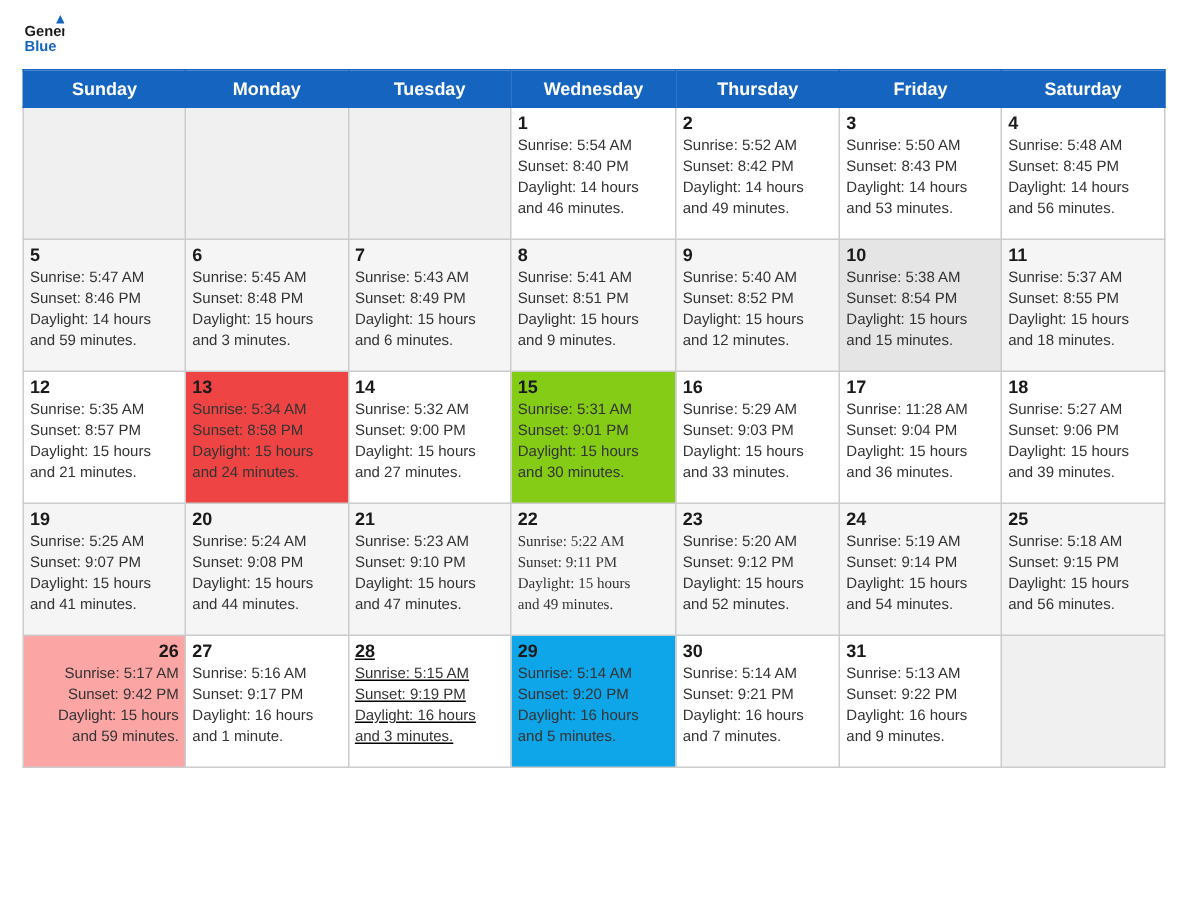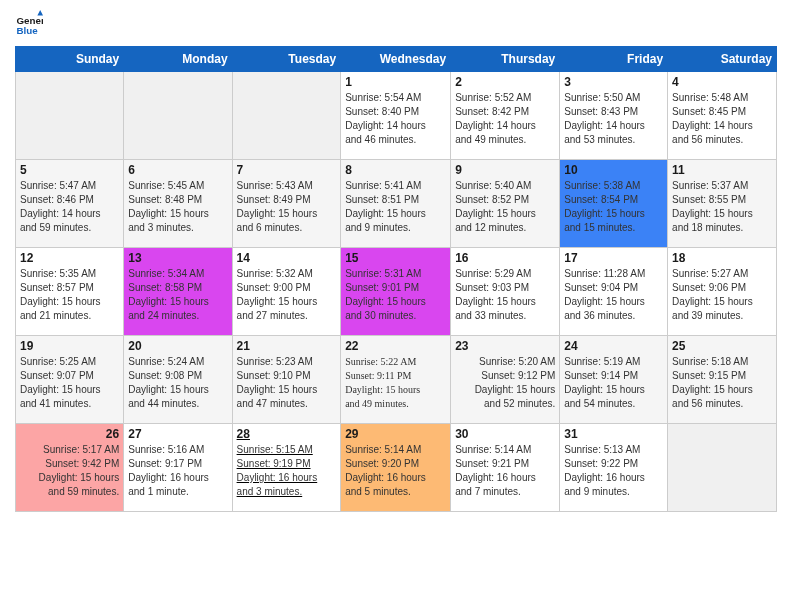--- a/index.html
+++ b/index.html
@@ -45,21 +45,21 @@
     }
     .calendar {
       width: 100%;
       border-collapse: collapse;
       font-size: 11px;
     }
     .calendar thead th {
       background: #1565c0;
       color: #fff;
       padding: 5px 4px;
-      text-align: right;
+      text-align: center;
       font-size: 12px;
       font-weight: bold;
       border: 1px solid #1565c0;
     }
     .calendar tbody td {
       border: 1px solid #ccc;
       vertical-align: top;
       padding: 3px 4px;
       width: 113px;
       height: 88px;
@@ -183,21 +183,21 @@
 Daylight: 15 hours
 and 9 minutes.</div>
           </td>
           <td style="background: rgb(245, 245, 245);">
             <div class="day-number">9</div>
             <div class="day-info" style="white-space: pre-line;">Sunrise: 5:40 AM
 Sunset: 8:52 PM
 Daylight: 15 hours
 and 12 minutes.</div>
           </td>
-          <td style="background: #3b82f6;">
+          <td style="background: #e5e5e5;">
             <div class="day-number">10</div>
             <div class="day-info" style="white-space: pre-line;">Sunrise: 5:38 AM
 Sunset: 8:54 PM
 Daylight: 15 hours
 and 15 minutes.</div>
           </td>
           <td style="background: rgb(245, 245, 245);">
             <div class="day-number">11</div>
             <div class="day-info" style="white-space: pre-line;">Sunrise: 5:37 AM
 Sunset: 8:55 PM
@@ -206,35 +206,35 @@
           </td>
         </tr>
         <tr>
           <td style="background: rgb(255, 255, 255);">
             <div class="day-number">12</div>
             <div class="day-info" style="white-space: pre-line;">Sunrise: 5:35 AM
 Sunset: 8:57 PM
 Daylight: 15 hours
 and 21 minutes.</div>
           </td>
-          <td style="background: #d946ef;">
+          <td style="background: #ef4444;">
             <div class="day-number">13</div>
             <div class="day-info" style="white-space: pre-line;">Sunrise: 5:34 AM
 Sunset: 8:58 PM
 Daylight: 15 hours
 and 24 minutes.</div>
           </td>
           <td style="background: rgb(255, 255, 255);">
             <div class="day-number">14</div>
             <div class="day-info" style="white-space: pre-line;">Sunrise: 5:32 AM
 Sunset: 9:00 PM
 Daylight: 15 hours
 and 27 minutes.</div>
           </td>
-          <td style="background: #d946ef;">
+          <td style="background: #84cc16;">
             <div class="day-number">15</div>
             <div class="day-info" style="white-space: pre-line;">Sunrise: 5:31 AM
 Sunset: 9:01 PM
 Daylight: 15 hours
 and 30 minutes.</div>
           </td>
           <td style="background: rgb(255, 255, 255);">
             <div class="day-number">16</div>
             <div class="day-info" style="white-space: pre-line;">Sunrise: 5:29 AM
 Sunset: 9:03 PM
@@ -280,21 +280,21 @@
           </td>
           <td style="background: rgb(245, 245, 245);">
             <div class="day-number">22</div>
             <div class="day-info" style="white-space: pre-line; font-family: Liberation Serif, serif;">Sunrise: 5:22 AM
 Sunset: 9:11 PM
 Daylight: 15 hours
 and 49 minutes.</div>
           </td>
           <td style="background: rgb(245, 245, 245);">
             <div class="day-number">23</div>
-            <div class="day-info" style="white-space: pre-line; text-align: right;">Sunrise: 5:20 AM
+            <div class="day-info" style="white-space: pre-line;">Sunrise: 5:20 AM
 Sunset: 9:12 PM
 Daylight: 15 hours
 and 52 minutes.</div>
           </td>
           <td style="background: rgb(245, 245, 245);">
             <div class="day-number">24</div>
             <div class="day-info" style="white-space: pre-line;">Sunrise: 5:19 AM
 Sunset: 9:14 PM
 Daylight: 15 hours
 and 54 minutes.</div>
@@ -322,21 +322,21 @@
 Daylight: 16 hours
 and 1 minute.</div>
           </td>
           <td style="background: rgb(255, 255, 255); text-decoration: underline;">
             <div class="day-number">28</div>
             <div class="day-info" style="white-space: pre-line;">Sunrise: 5:15 AM
 Sunset: 9:19 PM
 Daylight: 16 hours
 and 3 minutes.</div>
           </td>
-          <td style="background: #fdba74;">
+          <td style="background: #0ea5e9;">
             <div class="day-number">29</div>
             <div class="day-info" style="white-space: pre-line;">Sunrise: 5:14 AM
 Sunset: 9:20 PM
 Daylight: 16 hours
 and 5 minutes.</div>
           </td>
           <td style="background: rgb(255, 255, 255);">
             <div class="day-number">30</div>
             <div class="day-info" style="white-space: pre-line;">Sunrise: 5:14 AM
 Sunset: 9:21 PM

